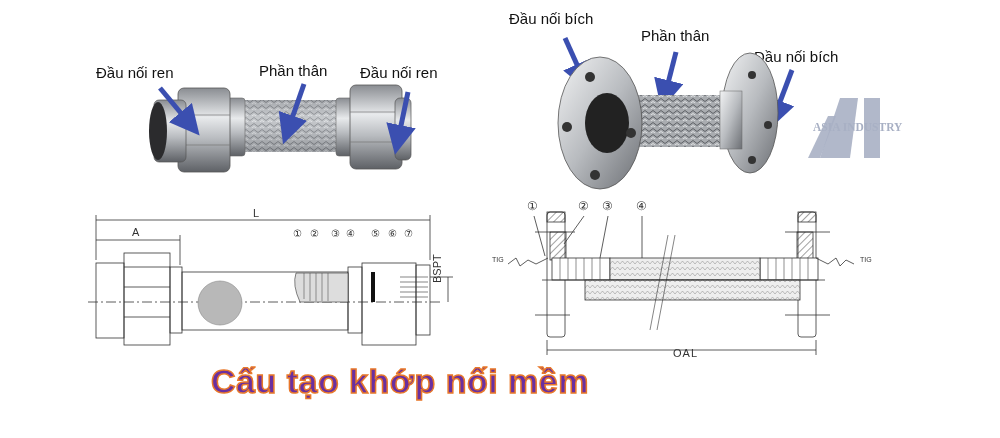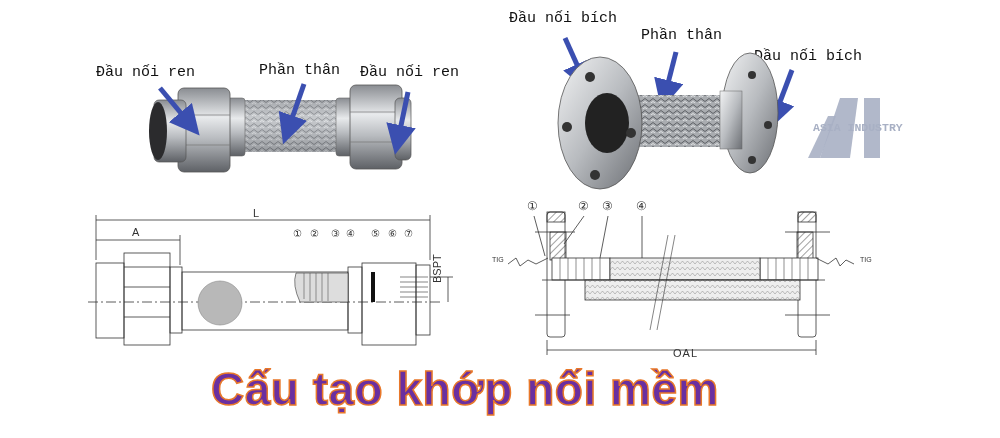--- a/index.html
+++ b/index.html
@@ -1,28 +1,28 @@
 <!DOCTYPE html>
 <html><head>
 <meta charset="utf-8">
 <style>
   html, body { margin: 0; padding: 0; background: #ffffff; }
   body { width: 1000px; height: 438px; position: relative; overflow: hidden; font-family: "Liberation Sans", sans-serif; }
   .abs { position: absolute; }
-  .label { font-family: Liberation Mono, monospace; font-size: 15px; color: #111; white-space: nowrap; }
+  .label { font-family: Liberation Sans, sans-serif; font-size: 15px; color: #111; white-space: nowrap; }
   .title {
     font-family: "Liberation Sans", sans-serif;
     font-weight: bold;
-    font-size: 46px;
+    font-size: 34px;
     color: #6a2fa0;
     -webkit-text-stroke: 1.5px #e8782a;
     letter-spacing: 0.5px;
     white-space: nowrap;
   }
-  .wm-text { font-family: Liberation Mono, monospace; font-weight: bold; font-size: 11.5px; color: #a8b0c4; white-space: nowrap; }
+  .wm-text { font-family: Liberation Serif, serif; font-weight: bold; font-size: 11.5px; color: #a8b0c4; white-space: nowrap; }
   .dim-label { font-family: "Liberation Sans", sans-serif; font-size: 11px; color: #333; }
   svg { overflow: visible; }
 </style>
 </head>
 <body>
 
 <div class="abs label" style="left:96px;top:64px;">Đầu nối ren</div>
 <div class="abs label" style="left:259px;top:62px;">Phần thân</div>
 <div class="abs label" style="left:360px;top:64px;">Đầu nối ren</div>
 

